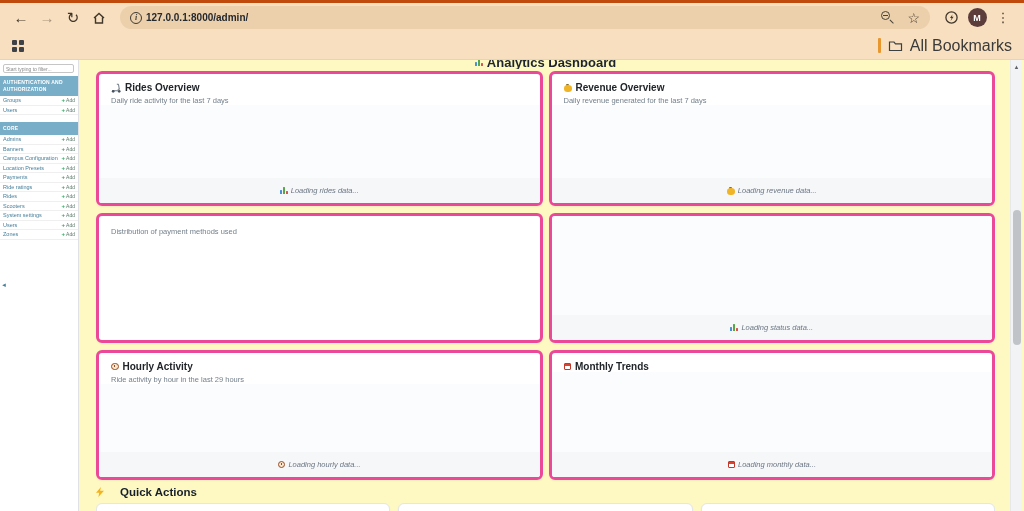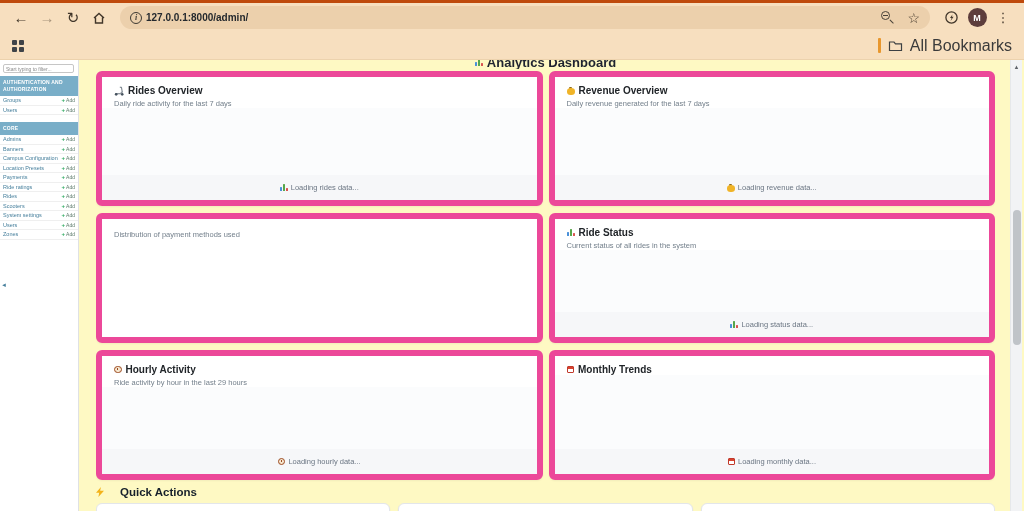--- a/index.html
+++ b/index.html
@@ -43,26 +43,26 @@
   .side-link { font-size:5.5px; color:#447e9b; text-decoration:none; white-space:nowrap; }
   .add-link { font-size:5px; color:#5b7a6a; text-decoration:none; display:flex; align-items:center; gap:1px; }
   .add-link .plus { color:#2faa60; font-weight:bold; font-size:6px; }
   .side-toggle { position:absolute; left:1px; top:222px; font-size:6px; color:#447e9b; }
 
   
   .main { position:absolute; left:96px; top:0; width:899px; bottom:0; overflow:hidden; }
   .title-wrap { height:9px; overflow:hidden; text-align:center; }
   .title-inner { display:inline-flex; align-items:center; gap:4px; transform:translateY(-8px); font-size:13px; font-weight:bold; color:#1f2430; }
   .grid2 { display:grid; grid-template-columns:1fr 1fr; column-gap:6px; row-gap:7px; margin-top:2px; grid-template-rows:135px 130px 130px; }
-  .card { display:flex; flex-direction:column; background:#fff; border:6px solid #ec4899; border-radius:6px; overflow:hidden; box-shadow:0 1px 2px rgba(16,24,40,.05); }
+  .card { display:flex; flex-direction:column; background:#fff; border:3px solid #ec4899; border-radius:6px; overflow:hidden; box-shadow:0 1px 2px rgba(16,24,40,.05); }
   .card-head { padding:8px 12px 0 12px; }
   .card-title { display:flex; align-items:center; gap:4px; font-size:10px; font-weight:bold; color:#212529; }
   .card-sub { margin-top:3px; font-size:7.5px; color:#74808c; }
   .chart-body { position:relative; flex:1; background:#fbfcfd; }
-  .loading { position:absolute; left:0; right:0; bottom:0; height:25px; background:#f6f7f9; display:flex; align-items:center; justify-content:center; gap:3px; color:#6b7683; font-size:7.5px; }
+  .loading { position:absolute; left:0; right:0; bottom:0; height:25px; background:#f6f7f9; display:flex; align-items:center; justify-content:center; gap:3px; color:#6b7683; font-size:7.5px;font-style:italic; }
 
   .qa-head { margin-top:5px; display:flex; align-items:center; gap:16px; font-size:11.5px; font-weight:bold; color:#16202b; height:14px; }
   .grid3 { display:grid; grid-template-columns:1fr 1fr 1fr; gap:8px; margin-top:4px; }
   .qa-card { height:40px; background:#fff; border:1px solid #e3e6ea; border-radius:6px; box-shadow:0 1px 2px rgba(16,24,40,.05); }
   .qa-card-head { display:flex; align-items:center; gap:4px; padding:6px 10px; font-size:8px; font-weight:bold; letter-spacing:.4px; color:#1b2430; }
 
   
   .scrollbar { position:absolute; right:2px; top:0; bottom:0; width:12px; background:#f2f3f5; border-left:1px solid #e6e8ea; }
   .sb-up { display:block; text-align:center; font-size:6px; color:#5f6368; padding-top:4px; }
   .sb-thumb { position:absolute; left:2px; width:8px; top:150px; height:135px; background:#c0c4c8; border-radius:4px; }
@@ -293,31 +293,20 @@
         </div>
       </div>
 
       <div class="card">
         <div class="card-head">
           <div class="card-sub">Distribution of payment methods used</div>
         </div>
       </div>
 
       <div class="card">
-        <div class="card-head">
-          <div class="card-title">
-            <span class="ic i-bars">
-                <span class="b1"></span>
-                <span class="b2"></span>
-                <span class="b3"></span>
-              </span>
-            <span>Ride Status</span>
-          </div>
-          <div class="card-sub">Current status of all rides in the system</div>
-        </div>
         <div class="chart-body">
           <div class="loading">
             <span class="ic i-bars">
                 <span class="b1"></span>
                 <span class="b2"></span>
                 <span class="b3"></span>
               </span>
             <span>Loading status data...</span>
           </div>
         </div>

